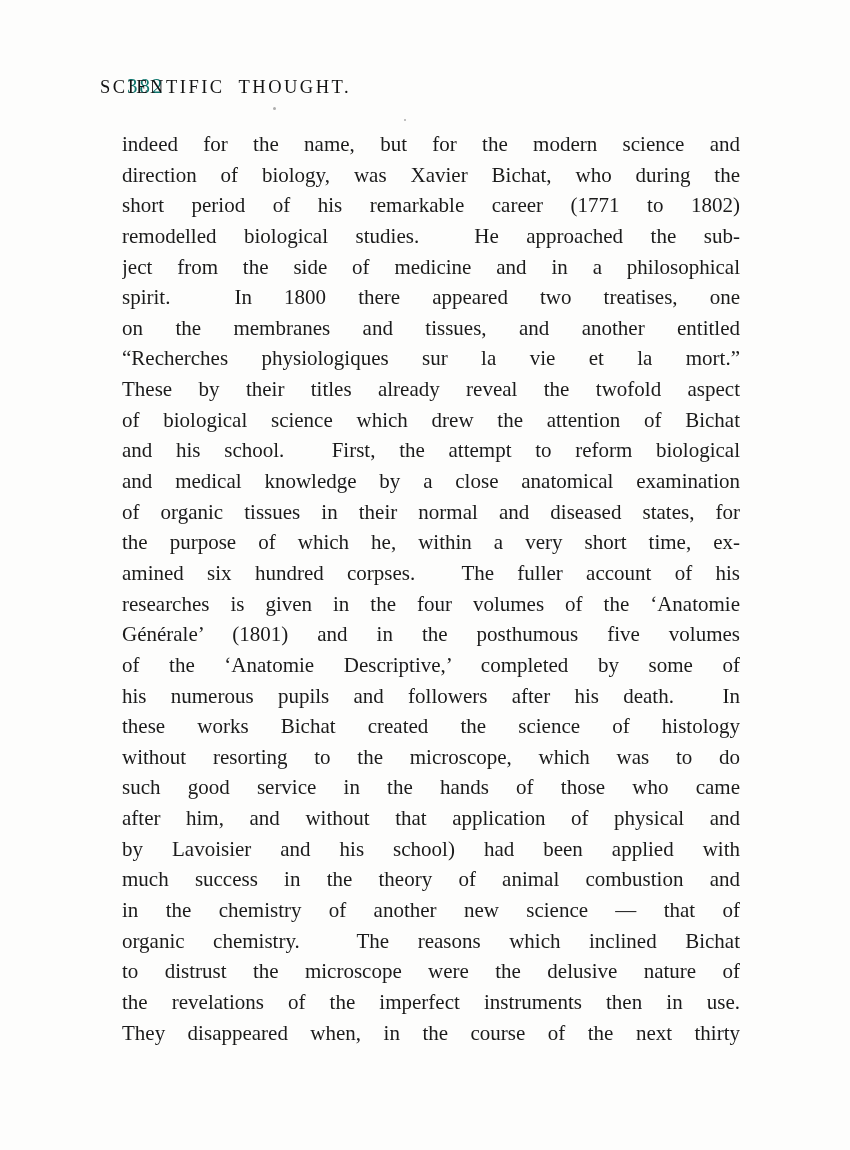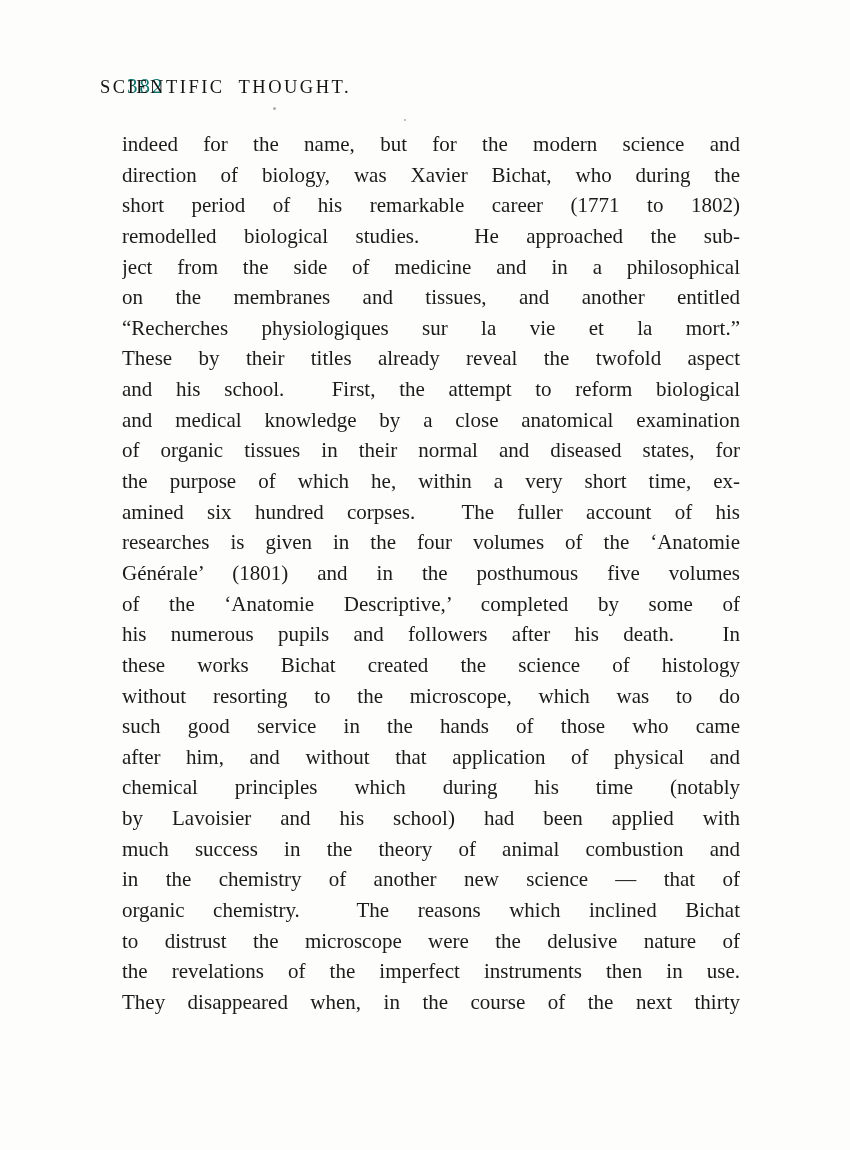--- a/index.html
+++ b/index.html
@@ -74,37 +74,38 @@
 
   <span class="speck speck-1"></span>
   <span class="speck speck-2"></span>
 
   <div class="body-text">
     <div class="text-line">indeed for the name, but for the modern science and</div>
     <div class="text-line">direction of biology, was Xavier Bichat, who during the</div>
     <div class="text-line">short period of his remarkable career (1771 to 1802)</div>
     <div class="text-line">remodelled biological studies.  He approached the sub-</div>
     <div class="text-line">ject from the side of medicine and in a philosophical</div>
+    <div class="text-line">spirit.  In 1800 there appeared two treatises, one</div>
     <div class="text-line">on the membranes and tissues, and another entitled</div>
     <div class="text-line">“Recherches physiologiques sur la vie et la mort.”</div>
     <div class="text-line">These by their titles already reveal the twofold aspect</div>
+    <div class="text-line">of biological science which drew the attention of Bichat</div>
     <div class="text-line">and his school.  First, the attempt to reform biological</div>
     <div class="text-line">and medical knowledge by a close anatomical examination</div>
     <div class="text-line">of organic tissues in their normal and diseased states, for</div>
     <div class="text-line">the purpose of which he, within a very short time, ex-</div>
     <div class="text-line">amined six hundred corpses.  The fuller account of his</div>
     <div class="text-line">researches is given in the four volumes of the ‘Anatomie</div>
     <div class="text-line">Générale’ (1801) and in the posthumous five volumes</div>
     <div class="text-line">of the ‘Anatomie Descriptive,’ completed by some of</div>
     <div class="text-line">his numerous pupils and followers after his death.  In</div>
     <div class="text-line">these works Bichat created the science of histology</div>
     <div class="text-line">without resorting to the microscope, which was to do</div>
     <div class="text-line">such good service in the hands of those who came</div>
     <div class="text-line">after him, and without that application of physical and</div>
-    <div class="text-line">chemical principles which during his time (notably</div>
     <div class="text-line">by Lavoisier and his school) had been applied with</div>
     <div class="text-line">much success in the theory of animal combustion and</div>
     <div class="text-line">in the chemistry of another new science — that of</div>
     <div class="text-line">organic chemistry.  The reasons which inclined Bichat</div>
     <div class="text-line">to distrust the microscope were the delusive nature of</div>
     <div class="text-line">the revelations of the imperfect instruments then in use.</div>
     <div class="text-line">They disappeared when, in the course of the next thirty</div>
   </div>
 
 </div>

